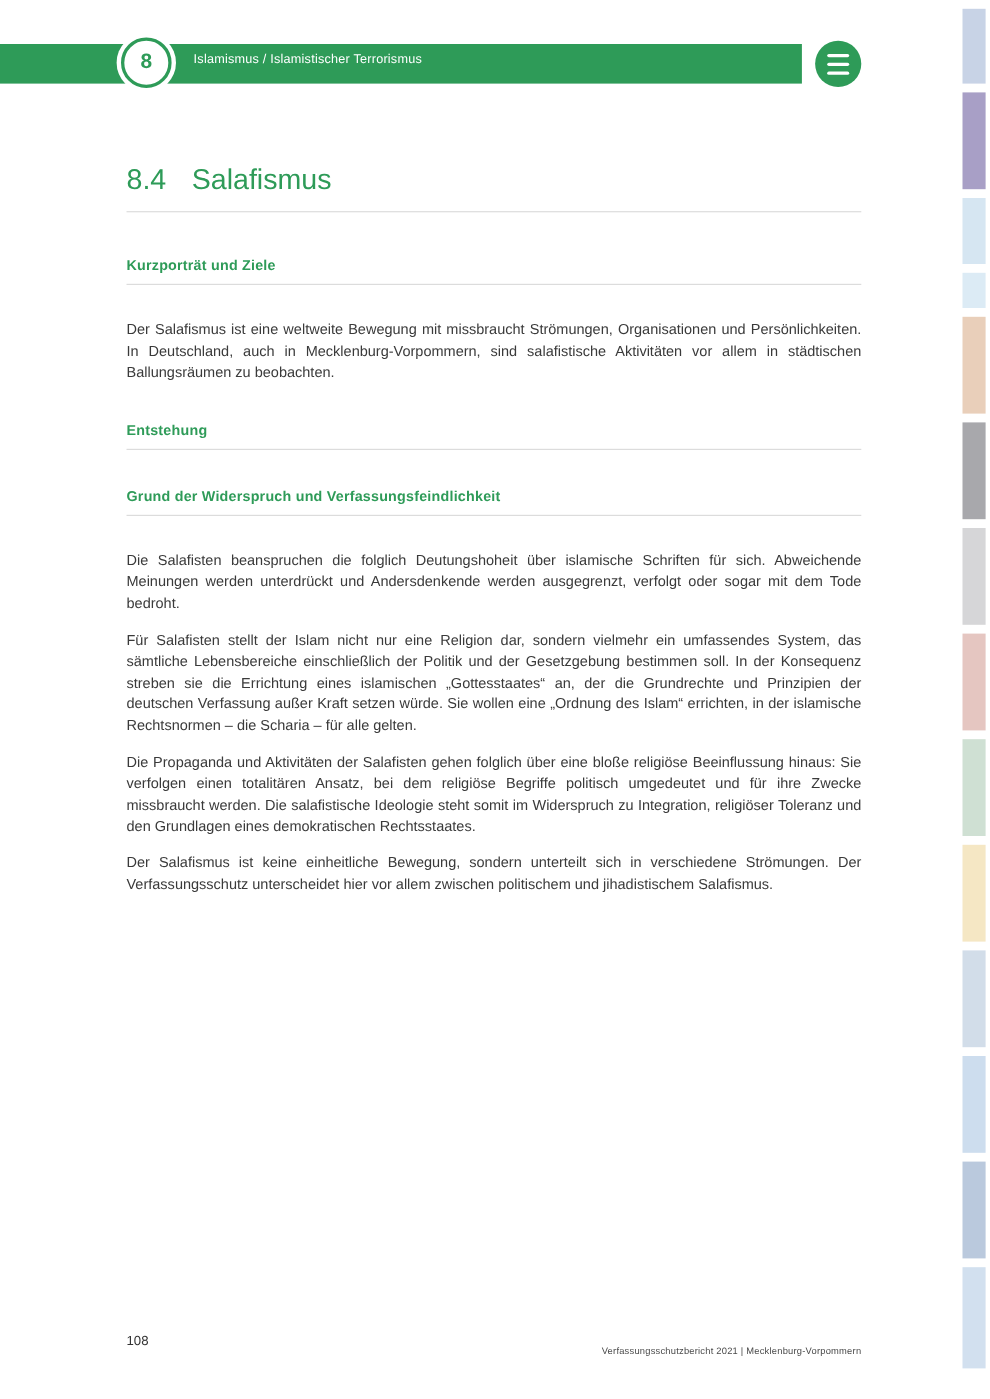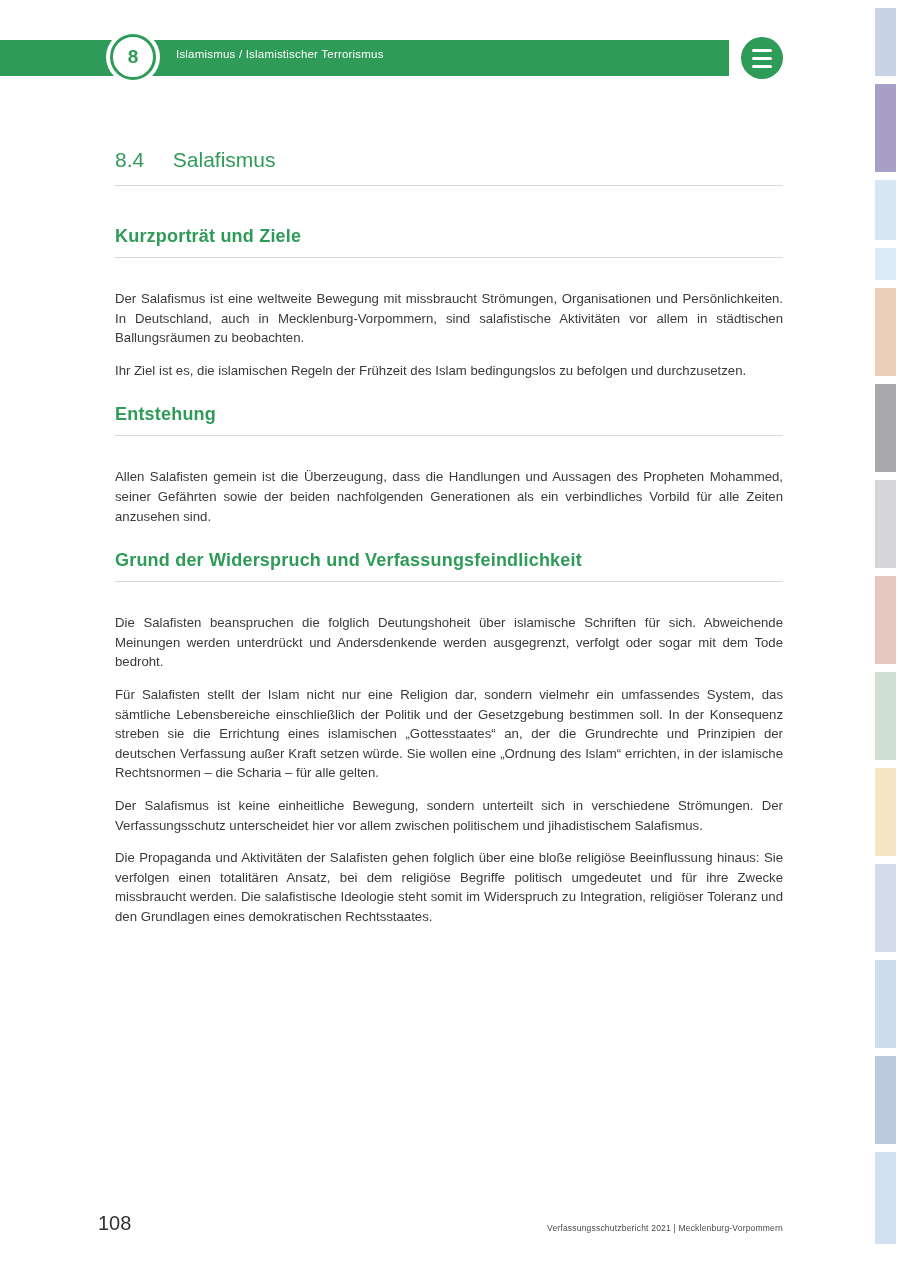--- a/index.html
+++ b/index.html
@@ -32,33 +32,33 @@
   .hamburger{display:flex;flex-direction:column;align-items:center;}
   .hamburger span{display:block;width:20px;height:3px;background:#fff;border-radius:2px;margin:2.5px 0;}
   
   .side-tab-strip{
     position:absolute;right:4px;top:8px;width:21px;
     display:flex;flex-direction:column;gap:8px;
   }
   .side-tab{width:21px;}
   
   .content{position:absolute;left:115px;top:148px;width:668px;color:var(--body);}
-  .section-heading{margin:0 0 13px 0;font-size:21px;font-weight:400;color:var(--green);}
+  .section-heading{margin:0 0 13px 0;font-size:26px;font-weight:400;color:var(--green);}
   .sec-num{display:inline-block;width:52px;}
   .rule{height:1px;background:var(--rule);}
   .rule.after-h1{margin-bottom:40px;}
   .rule.after-h2{margin-bottom:31px;}
-  .subheading{margin:0 0 10px 0;font-size:18px;font-weight:700;color:var(--green);letter-spacing:.2px;}
-  .subheading.spaced{margin-top:24px;}
+  .subheading{margin:0 0 10px 0;font-size:13px;font-weight:700;color:var(--green);letter-spacing:.2px;}
+  .subheading.spaced{margin-top:34px;}
   .content p{
     margin:0 0 13px 0;font-size:13.2px;line-height:19.6px;
     text-align:justify;color:var(--body);
   }
   
-  .page-number{position:absolute;left:98px;top:1212px;font-size:20px;color:#333;}
+  .page-number{position:absolute;left:115px;top:1212px;font-size:12px;color:#333;}
   .footer-text{position:absolute;right:117px;top:1223px;font-size:8.5px;color:#4a4a4a;letter-spacing:.2px;}
 </style>
 </head>
 <body>
 
 <div class="page">
 
   <div class="header-bar"></div>
   <div class="chapter-badge">
     <span>8</span>
@@ -94,36 +94,34 @@
     <h1 class="section-heading">
       <span class="sec-num">8.4</span>
       <span class="sec-title">Salafismus</span>
     </h1>
     <div class="rule after-h1"></div>
 
     <section>
       <h2 class="subheading">Kurzporträt und Ziele</h2>
       <div class="rule after-h2"></div>
       <p>Der Salafismus ist eine weltweite Bewegung mit missbraucht Strömungen, Organisationen und Persönlichkeiten. In Deutschland, auch in Mecklenburg-Vorpommern, sind salafistische Aktivitäten vor allem in städtischen Ballungsräumen zu beobachten.</p>
-      <p>Ihr Ziel ist es, die islamischen Regeln der Frühzeit des Islam bedingungslos zu befolgen und durchzusetzen.</p>
     </section>
 
     <section>
       <h2 class="subheading spaced">Entstehung</h2>
       <div class="rule after-h2"></div>
-      <p>Allen Salafisten gemein ist die Überzeugung, dass die Handlungen und Aussagen des Propheten Mohammed, seiner Gefährten sowie der beiden nachfolgenden Generationen als ein verbindliches Vorbild für alle Zeiten anzusehen sind.</p>
     </section>
 
     <section>
       <h2 class="subheading spaced">Grund der Widerspruch und Verfassungsfeindlichkeit</h2>
       <div class="rule after-h2"></div>
       <p>Die Salafisten beanspruchen die folglich Deutungshoheit über islamische Schriften für sich. Abweichende Meinungen werden unterdrückt und Andersdenkende werden ausgegrenzt, verfolgt oder sogar mit dem Tode bedroht.</p>
       <p>Für Salafisten stellt der Islam nicht nur eine Religion dar, sondern vielmehr ein umfassendes System, das sämtliche Lebensbereiche einschließlich der Politik und der Gesetzgebung bestimmen soll. In der Konsequenz streben sie die Errichtung eines islamischen „Gottesstaates“ an, der die Grundrechte und Prinzipien der deutschen Verfassung außer Kraft setzen würde. Sie wollen eine „Ordnung des Islam“ errichten, in der islamische Rechtsnormen – die Scharia – für alle gelten.</p>
+      <p>Die Propaganda und Aktivitäten der Salafisten gehen folglich über eine bloße religiöse Beeinflussung hinaus: Sie verfolgen einen totalitären Ansatz, bei dem religiöse Begriffe politisch umgedeutet und für ihre Zwecke missbraucht werden. Die salafistische Ideologie steht somit im Widerspruch zu Integration, religiöser Toleranz und den Grundlagen eines demokratischen Rechtsstaates.</p>
       <p>Der Salafismus ist keine einheitliche Bewegung, sondern unterteilt sich in verschiedene Strömungen. Der Verfassungsschutz unterscheidet hier vor allem zwischen politischem und jihadistischem Salafismus.</p>
-      <p>Die Propaganda und Aktivitäten der Salafisten gehen folglich über eine bloße religiöse Beeinflussung hinaus: Sie verfolgen einen totalitären Ansatz, bei dem religiöse Begriffe politisch umgedeutet und für ihre Zwecke missbraucht werden. Die salafistische Ideologie steht somit im Widerspruch zu Integration, religiöser Toleranz und den Grundlagen eines demokratischen Rechtsstaates.</p>
     </section>
 
   </main>
 
   <div class="page-number">108</div>
   <div class="footer-text">Verfassungsschutzbericht 2021  |  Mecklenburg-Vorpommern</div>
 
 </div>
 
 </body></html>

